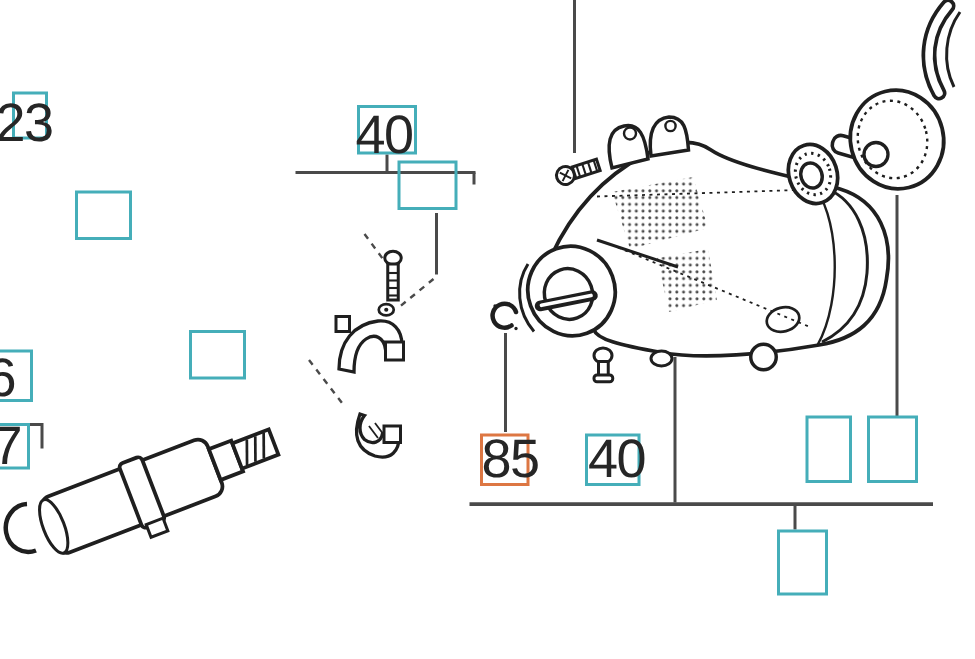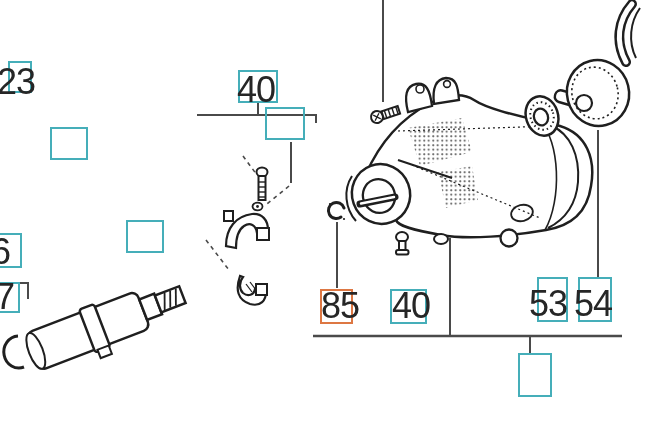--- a/index.html
+++ b/index.html
@@ -203,20 +203,18 @@
   <div class="cbox" style="left:-16px;top:282px;width:36px;height:31px"></div>
   <div class="cnum" style="left:-5px;top:279px">7</div>
 
   <div class="cbox highlight" style="left:320px;top:289px;width:33px;height:35px"></div>
   <div class="cnum" style="left:321px;top:288px">85</div>
 
   <div class="cbox" style="left:390px;top:289px;width:37px;height:35px"></div>
   <div class="cnum" style="left:392px;top:288px">40</div>
 
   <div class="cbox" style="left:537px;top:277px;width:31px;height:45px"></div>
-  <div class="cnum" style="left:529px;top:286px">53</div>
 
   <div class="cbox" style="left:578px;top:277px;width:34px;height:45px"></div>
-  <div class="cnum" style="left:574px;top:286px">54</div>
 
   <div class="cbox" style="left:518px;top:353px;width:34px;height:44px"></div>
 
 </div>
 
 </body></html>

